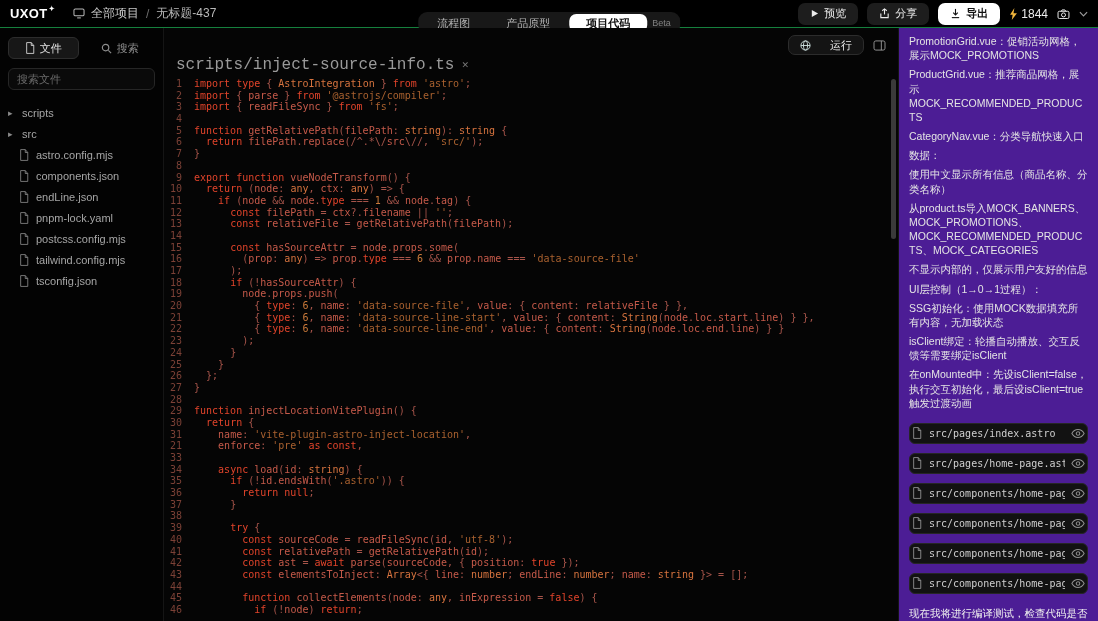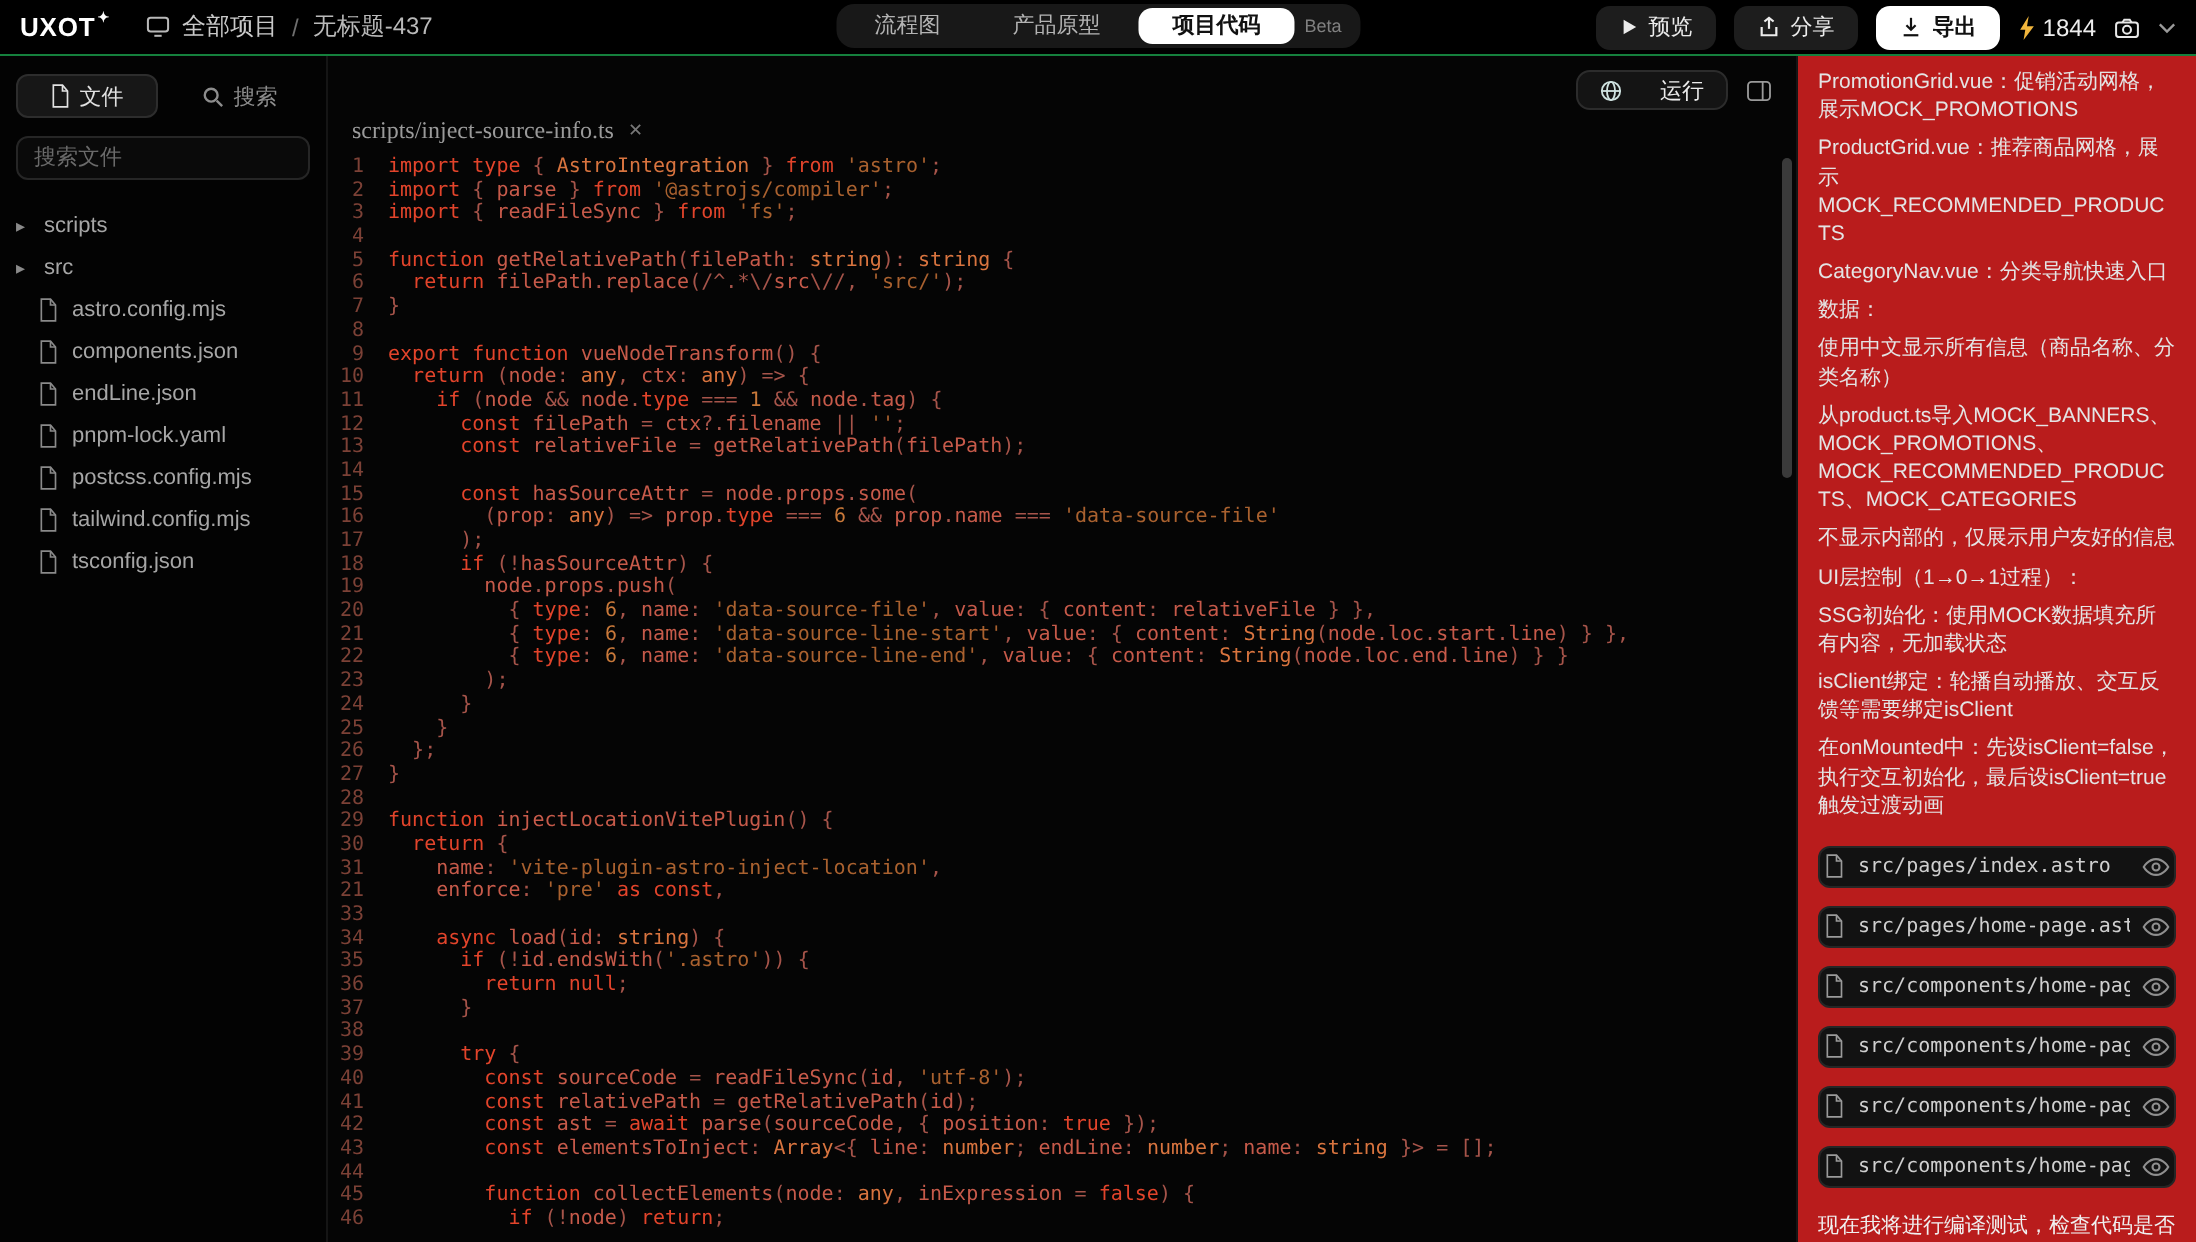--- a/index.html
+++ b/index.html
@@ -10,21 +10,21 @@
   
   .topbar{position:relative;flex:0 0 28px;height:28px;display:flex;align-items:center;justify-content:space-between;
     padding:0 10px;background:#000;border-bottom:1px solid #15803d}
   .tb-left{display:flex;align-items:center;gap:18px}
   .logo{font-weight:700;font-size:13px;color:#fff;letter-spacing:.4px;cursor:pointer;display:flex;align-items:flex-start}
   .logo-star{font-size:7px;margin-left:1px;margin-top:-1px;color:#fff}
   .proj{display:flex;align-items:center;gap:6px;font-size:12px;color:#c9c9c9}
   .proj .ticon{color:#b9b9b9}
   .proj-sep{color:#6e6e6e;margin:0 1px}
   .proj-name{color:#b9b9b9}
-  .tabgroup{position:absolute;left:50%;top:2px;transform:translateX(-50%);display:flex;align-items:center;
+  .tabgroup{position:absolute;left:50%;top:12px;transform:translateX(-50%);display:flex;align-items:center;
     background:#181818;border-radius:9px;padding:2px;height:22px}
   .tabs{display:flex;align-items:center;gap:2px}
   .tab{padding:0 17px;font-size:11px;color:#b3b3b3;height:18px;line-height:18px;border-radius:7px;cursor:pointer;white-space:nowrap}
   .tab.active{background:#fff;color:#111;font-weight:700}
   .beta{font-size:9px;color:#808080;margin:0 7px 0 5px}
   .tb-right{display:flex;align-items:center;gap:9px}
   .tb-btn{display:flex;align-items:center;gap:5px;background:#1d1d1d;color:#ececec;border:none;height:22px;
     padding:0 12px;border-radius:7px;font-size:11px;cursor:pointer;font-family:inherit}
   .tb-btn.light{background:#fff;color:#111;font-weight:700}
   .credits{display:flex;align-items:center;gap:3px;font-size:12px;color:#ececec}
@@ -53,36 +53,36 @@
   .file-ic{color:#8a8a8a;flex:0 0 12px}
 
   
   .editor{flex:1;min-width:0;display:flex;flex-direction:column;background:#050505;position:relative}
   .ed-actions{height:27px;display:flex;justify-content:flex-end;align-items:center;gap:9px;padding:7px 12px 0 0}
   .run-btn{display:flex;align-items:center;gap:19px;height:20px;padding:0 11px;background:#141414;
     border:1px solid #2c2c2c;border-radius:7px;color:#ececec;font-size:11px;cursor:pointer;font-family:inherit}
   .run-btn .ticon{color:#cfe2e0}
   .panel-btn{color:#9a9a9a;cursor:pointer}
   .ed-tabrow{height:20px;display:flex;align-items:center;gap:7px;padding:0 12px}
-  .ed-crumb{font-family:Liberation Serif, serif;font-size:12px;color:#9a9a9a;cursor:pointer}
+  .ed-crumb{font-family:Liberation Mono, monospace;font-size:16px;color:#9a9a9a;cursor:pointer}
   .ed-close{color:#777;font-size:9px;cursor:pointer}
   .code-wrap{flex:1;overflow:hidden;padding-top:3px;position:relative}
   .cl{display:flex;height:11.7px;line-height:11.7px;font-family:"DejaVu Sans Mono",monospace;font-size:10px;white-space:pre}
   .ln{flex:0 0 30px;text-align:right;padding-right:12px;color:#7c4136;user-select:none}
   .ct{white-space:pre}
   .kw{color:#e2442b}
   .str{color:#a9612f}
   .num{color:#c9793a}
   .id{color:#c65a4a}
   .typ{color:#d8743f}
   .pn{color:#a6544a}
   .scroll-thumb{position:absolute;right:2px;top:4px;width:5px;height:160px;background:#3a3a3a;border-radius:3px;cursor:pointer}
 
   
-  .assistant{flex:0 0 200px;width:200px;background:#b91c1c;border-left:1px solid #151515;
+  .assistant{flex:0 0 200px;width:200px;background:#4c1d95;border-left:1px solid #151515;
     padding:6px 10px;display:flex;flex-direction:column;overflow:hidden;min-height:0}
   .as-p{font-size:10.5px;line-height:1.35;color:#e4e4e4;margin-bottom:5px;overflow-wrap:anywhere}
   .chips{margin-top:8px;display:flex;flex-direction:column;gap:9px}
   .chip{display:flex;align-items:center;gap:6px;height:21px;padding:0 2px;background:#121212;
     border:1px solid #262626;border-radius:6px;cursor:pointer;flex:0 0 21px}
   .chip-doc{color:#9a9a9a;flex:0 0 11px;line-height:0}
   .chip-path{flex:1;font-family:"DejaVu Sans Mono",monospace;font-size:10px;color:#cfcfcf;white-space:nowrap;overflow:hidden}
   .chip-eye{color:#8f8f8f;flex:0 0 14px;line-height:0;cursor:pointer}
   .closing{margin-top:12px}
   .closing .as-p{color:#f0f0f0}

